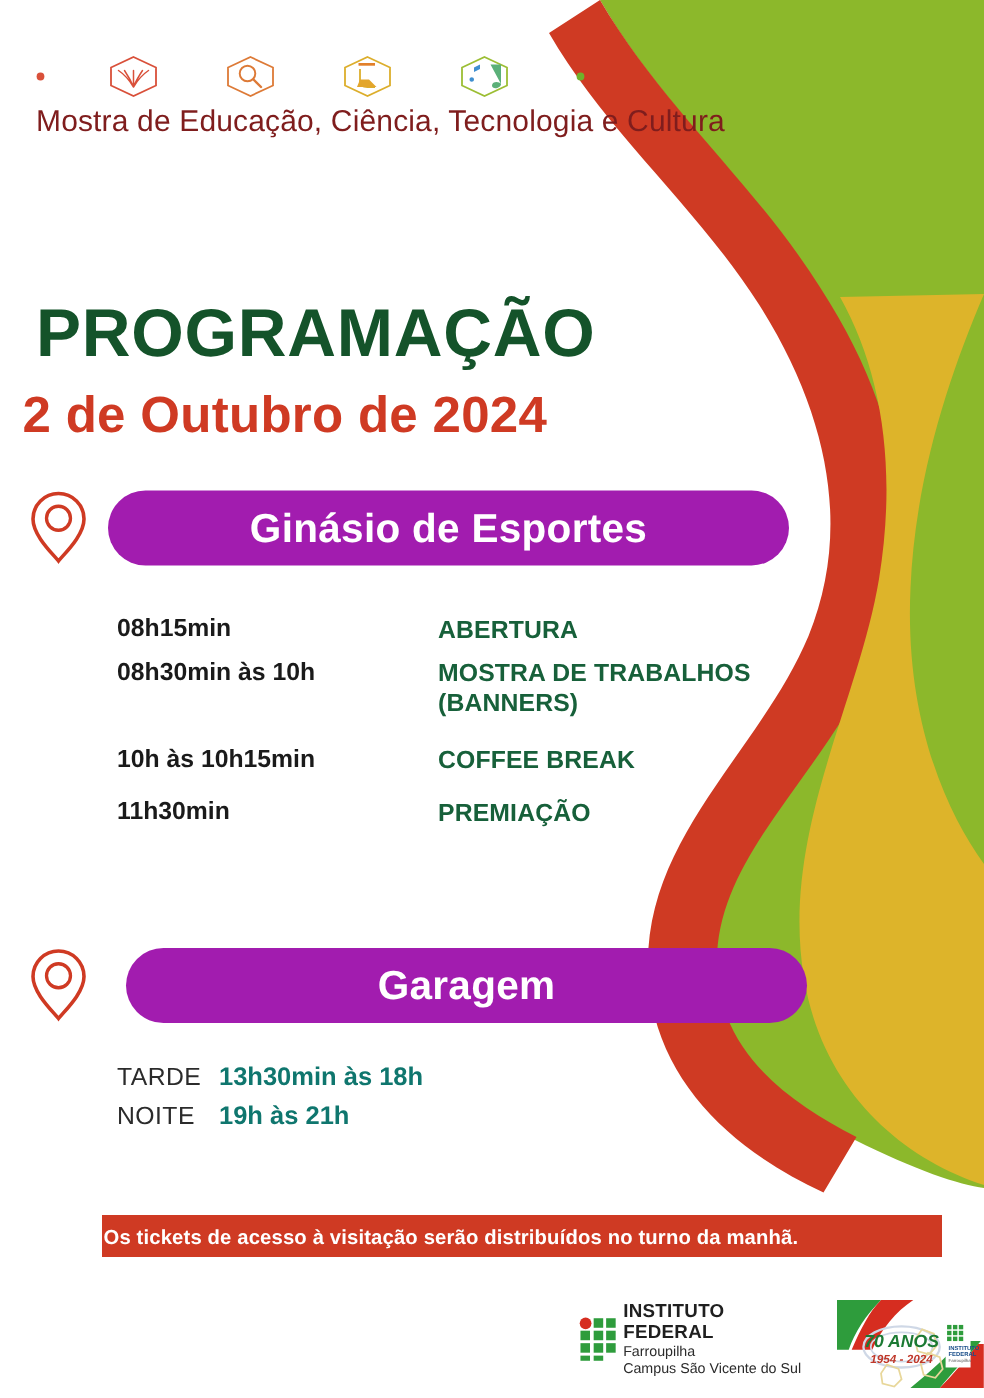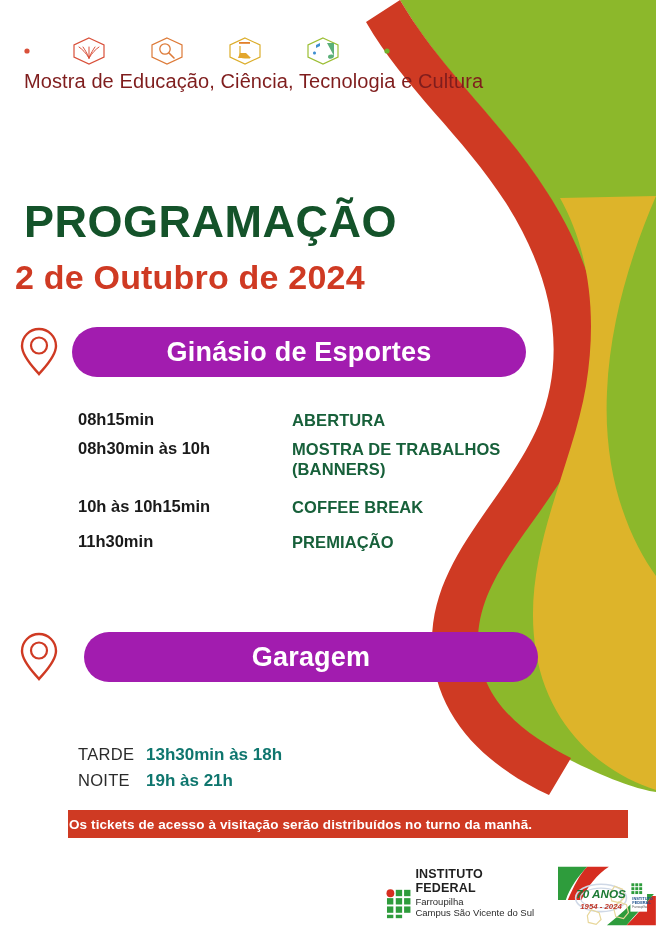--- a/index.html
+++ b/index.html
@@ -136,21 +136,21 @@
     left: 78px;
     top: 698px;
     font-size: 16px;
     font-weight: bold;
     color: #17603a;
     letter-spacing: 0.1px;
   }
   .shift-list {
     position: absolute;
     left: 78px;
-    top: 745px;
+    top: 708px;
   }
   .shift-row {
     display: flex;
     align-items: baseline;
     margin-bottom: 6px;
   }
   .shift-label {
     width: 68px;
     flex: 0 0 68px;
     font-size: 16.5px;
@@ -184,21 +184,21 @@
 
   
   .footer {
     position: absolute;
     left: 386px;
     top: 866px;
     display: flex;
     align-items: flex-start;
     gap: 14px;
   }
-  .if-logo { display: flex; align-items: flex-end; gap: 4px; }
+  .if-logo { display: flex; align-items: center; gap: 4px; }
   .if-text { padding-top: 2px; }
   .if-name {
     font-size: 12.5px;
     font-weight: bold;
     color: #1f1f1f;
     letter-spacing: 0.2px;
     line-height: 1.1;
   }
   .if-unit {
     font-size: 9.5px;

